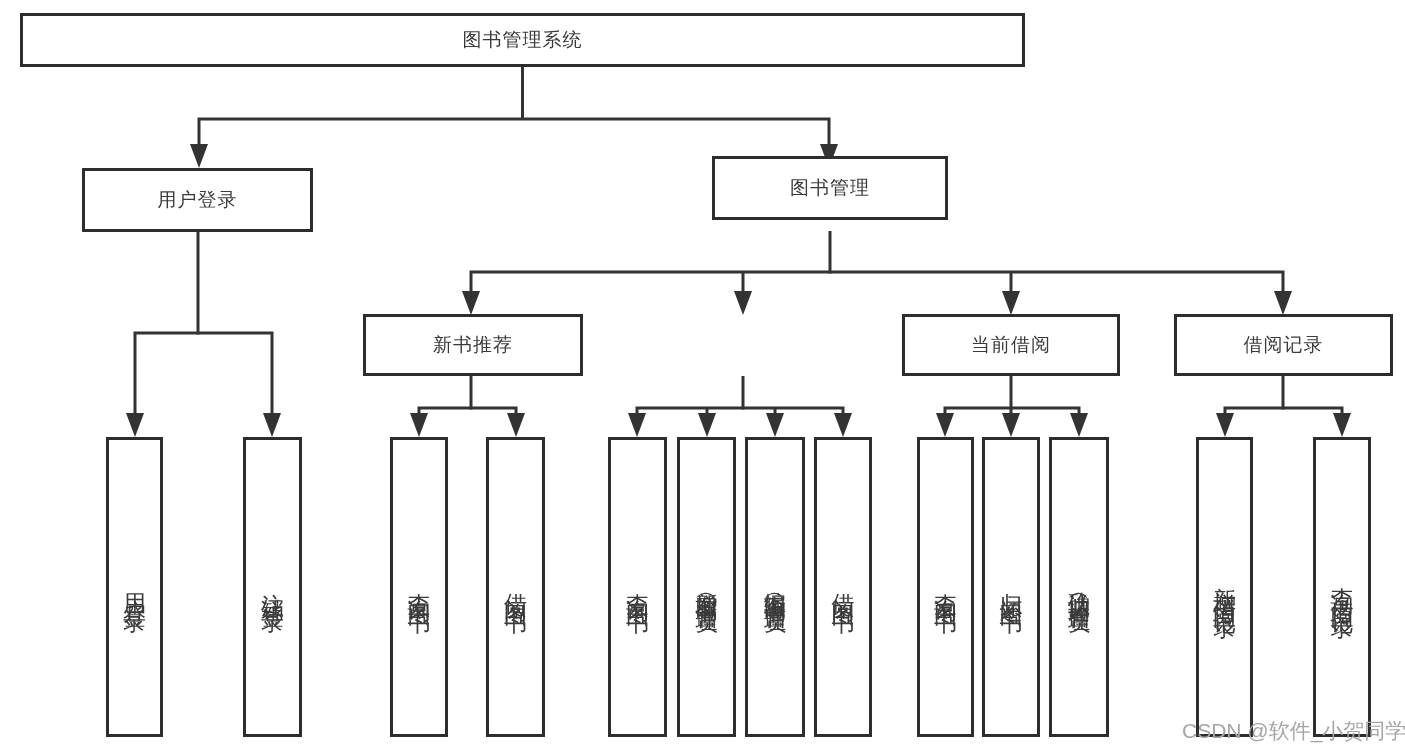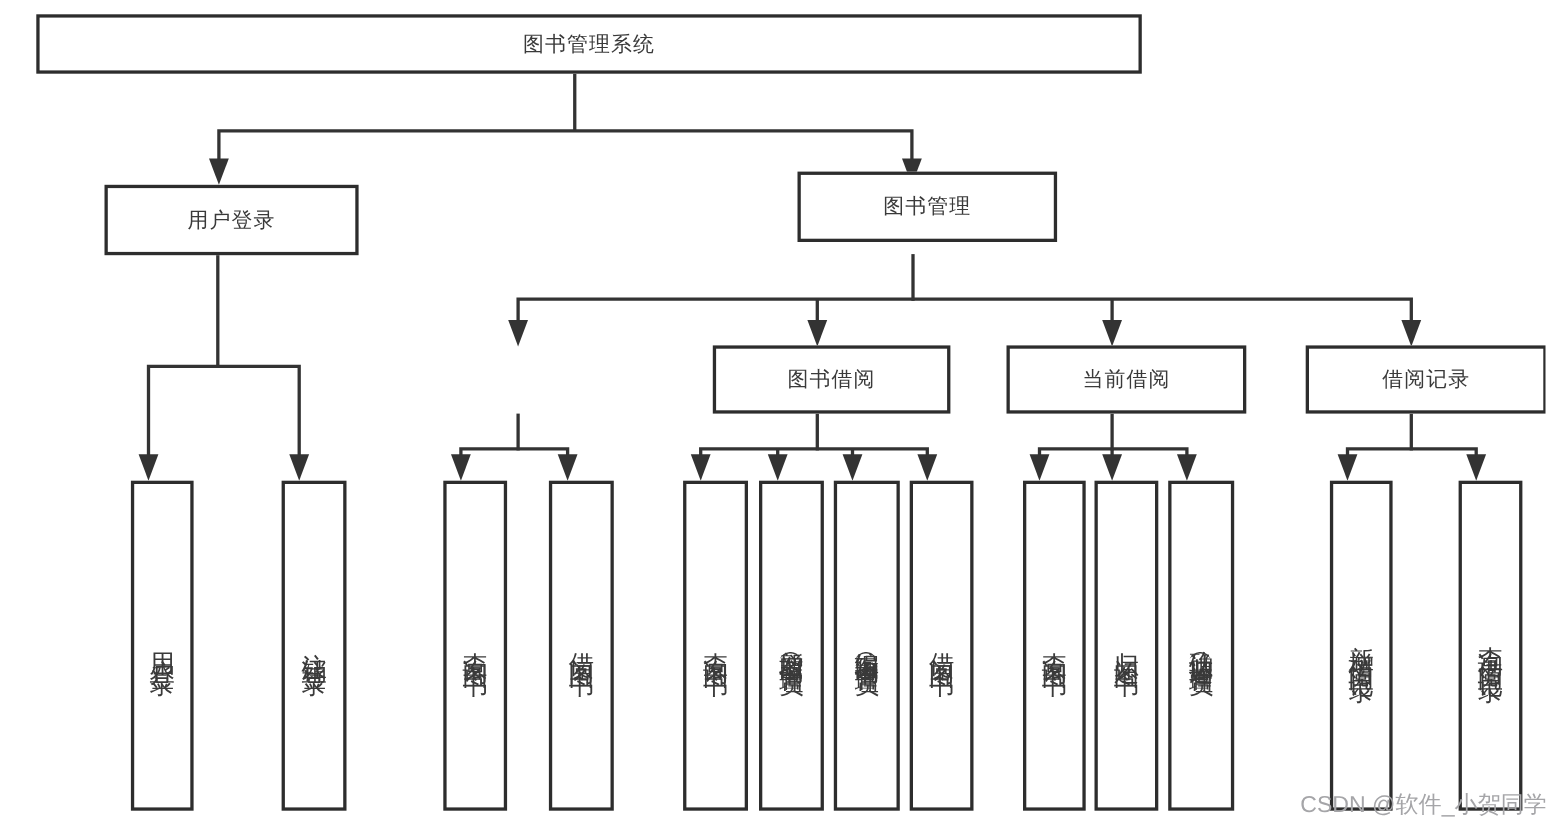--- a/index.html
+++ b/index.html
@@ -19,21 +19,20 @@
   .cl{stroke:var(--line);stroke-width:3;fill:none;}
   .ah{fill:var(--line);stroke:none;}
   .hbox,.vbox{
     position:absolute;
     box-sizing:border-box;
     background:var(--box-fill);
     border:3px solid var(--box-border);
     color:var(--text);
     display:flex;align-items:center;justify-content:center;
     z-index:2;
-    margin-left:13px;
   }
   .hbox{font-size:19px;letter-spacing:1px;}
   .vbox{
     writing-mode:vertical-rl;
     text-orientation:mixed;
     font-size:23px;
     letter-spacing:6px;
     top:437px;height:300px;
     line-height:1;
   }
@@ -108,21 +107,21 @@
       <polygon class="ah" points="1216,413 1234,413 1225,437"></polygon>
       <polygon class="ah" points="1333,413 1351,413 1342,437"></polygon>
     </g>
   </svg>
 
   <div class="hbox" style="left:20px;top:13px;width:1005px;height:54px;">图书管理系统</div>
 
   <div class="hbox" style="left:82px;top:168px;width:231px;height:64px;">用户登录</div>
   <div class="hbox" style="left:712px;top:156px;width:236px;height:64px;">图书管理</div>
 
-  <div class="hbox" style="left:635px;top:314px;width:216px;height:62px;">图书借阅</div>
+  <div class="hbox" style="left:363px;top:314px;width:220px;height:62px;">新书推荐</div>
   <div class="hbox" style="left:1174px;top:314px;width:219px;height:62px;">借阅记录</div>
   <div class="hbox" style="left:902px;top:314px;width:218px;height:62px;">当前借阅</div>
 
   <div class="vbox" style="left:106px;width:57px;">用户登录</div>
   <div class="vbox" style="left:243px;width:59px;">注销登录</div>
 
   <div class="vbox" style="left:390px;width:58px;">查询图书</div>
   <div class="vbox" style="left:486px;width:59px;">借阅图书</div>
 
   <div class="vbox" style="left:608px;width:59px;">查询图书</div>

